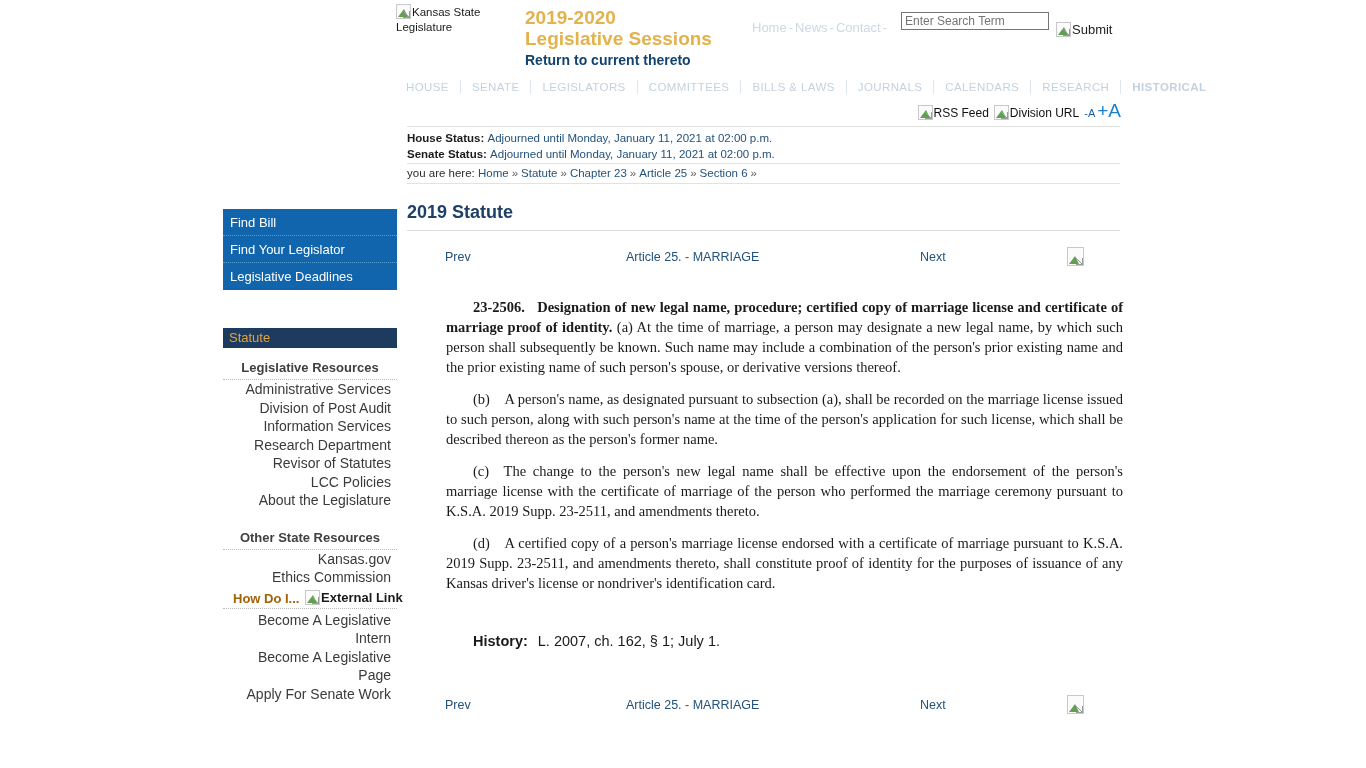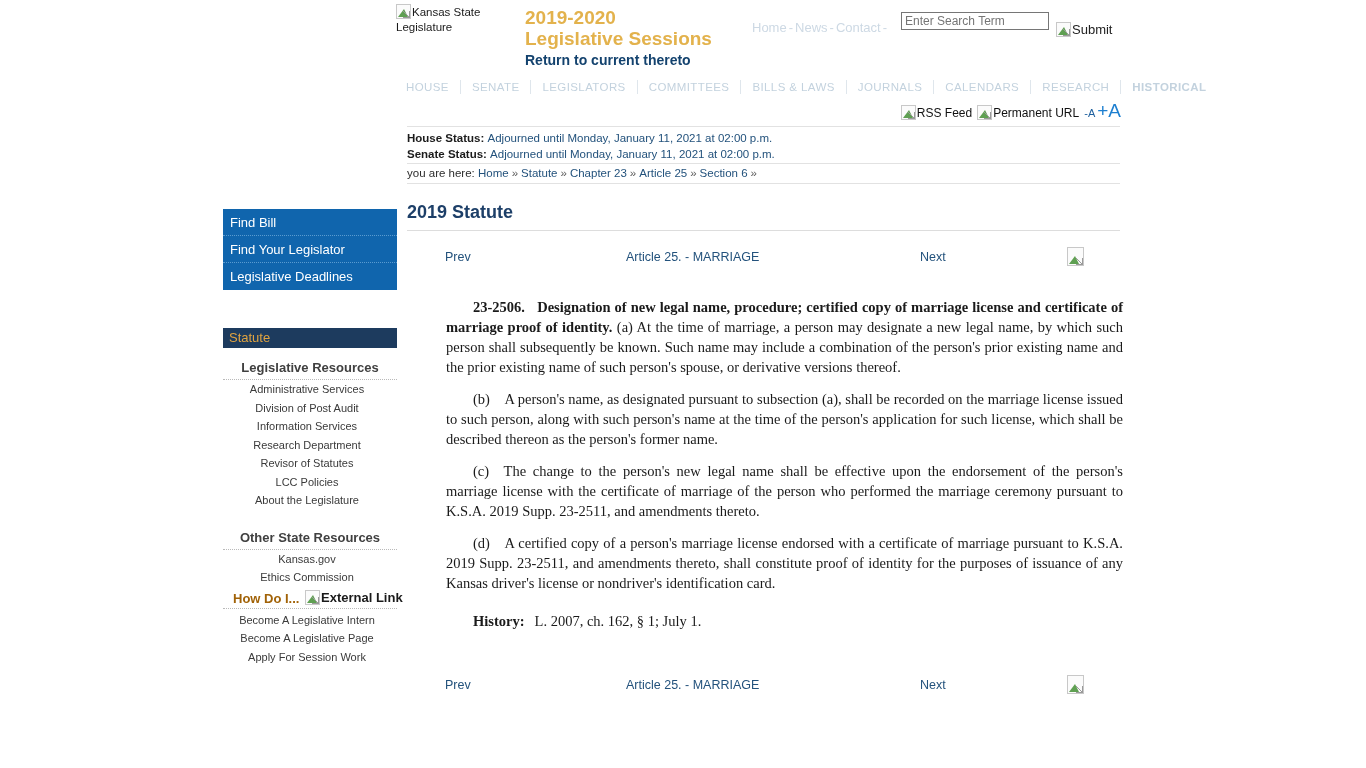--- a/index.html
+++ b/index.html
@@ -273,22 +273,22 @@
     font-weight: bold;
     color: #404040;
     line-height: 19px;
     border-bottom: 1px dotted #b9b9b9;
     padding-bottom: 2px;
     width: 174px;
     box-sizing: border-box;
   }
   .side-link {
     display: block;
-    text-align: center;
-    font-size: 11px;
+    text-align: right;
+    font-size: 14px;
     color: #3a3a3a;
     line-height: 18.5px;
     text-decoration: none;
     padding-right: 6px;
   }
   .side-section.other { margin-top: 18px; }
 
   .howdo-row {
     position: relative;
     width: 174px;
@@ -369,24 +369,24 @@
     margin: 0 0 12px 0;
     text-indent: 27px;
   }
   .statute-body p .secnum {
     font-weight: bold;
   }
   .statute-body p .sectitle {
     font-weight: bold;
   }
   .history {
-    margin-top: 18px;
+    margin-top: 38px;
     margin-left: 39px;
     width: 677px;
-    font-family: Liberation Serif, serif;
+    font-family: Liberation Sans, sans-serif;
     font-size: 14.5px;
     color: #1a1a1a;
     line-height: 20px;
     text-indent: 27px;
   }
   .history b { font-weight: bold; }
   .history .hval { margin-left: 10px; }
 
   .navrow-bottom {
     margin-top: 46px;
@@ -418,21 +418,21 @@
     <div class="submit-block">
       <span class="broken-img"></span><span class="broken-alt">Submit</span>
     </div>
   </div>
 
   <div class="mainnav">
     <a class="navitem" href="#">HOUSE</a><a class="navitem" href="#">SENATE</a><a class="navitem" href="#">LEGISLATORS</a><a class="navitem" href="#">COMMITTEES</a><a class="navitem" href="#">BILLS &amp; LAWS</a><a class="navitem" href="#">JOURNALS</a><a class="navitem" href="#">CALENDARS</a><a class="navitem" href="#">RESEARCH</a><a class="navitem" href="#">HISTORICAL</a>
   </div>
 
   <div class="toolsrow">
-    <span><span class="broken-img"></span><span class="broken-alt">RSS Feed</span></span><span class="tool-gap"></span><span><span class="broken-img"></span><span class="broken-alt">Permanent URL</span></span><span class="fs-small">-A</span><span class="fs-large">+A</span>
+    <span><span class="broken-img"></span><span class="broken-alt">RSS Feed</span></span><span class="tool-gap"></span><span><span class="broken-img"></span><span class="broken-alt">Division URL</span></span><span class="fs-small">-A</span><span class="fs-large">+A</span>
   </div>
 
   <div class="hr-top"></div>
 
   <div class="statusbox">
     <div class="statusline">
       <span>House Status:</span>
       <span class="val">Adjourned until Monday, January 11, 2021 at 02:00 p.m.</span>
     </div>
     <div class="statusline">
@@ -478,21 +478,21 @@
     </div>
 
     <div class="howdo-row">
       <span class="howdo-label">How Do I...</span>
       <span class="howdo-extlink"><span class="broken-img"></span><span>External Link</span></span>
     </div>
 
     <div class="side-list-left">
       <a class="side-link" href="#">Become A Legislative Intern</a>
       <a class="side-link" href="#">Become A Legislative Page</a>
-      <a class="side-link" href="#">Apply For Session Work</a>
+      <a class="side-link" href="#">Apply For Senate Work</a>
     </div>
 
   </div>
 
   <div class="content">
 
     <div class="page-title">2019 Statute</div>
     <div class="title-rule"></div>
 
     <div class="navrow">

